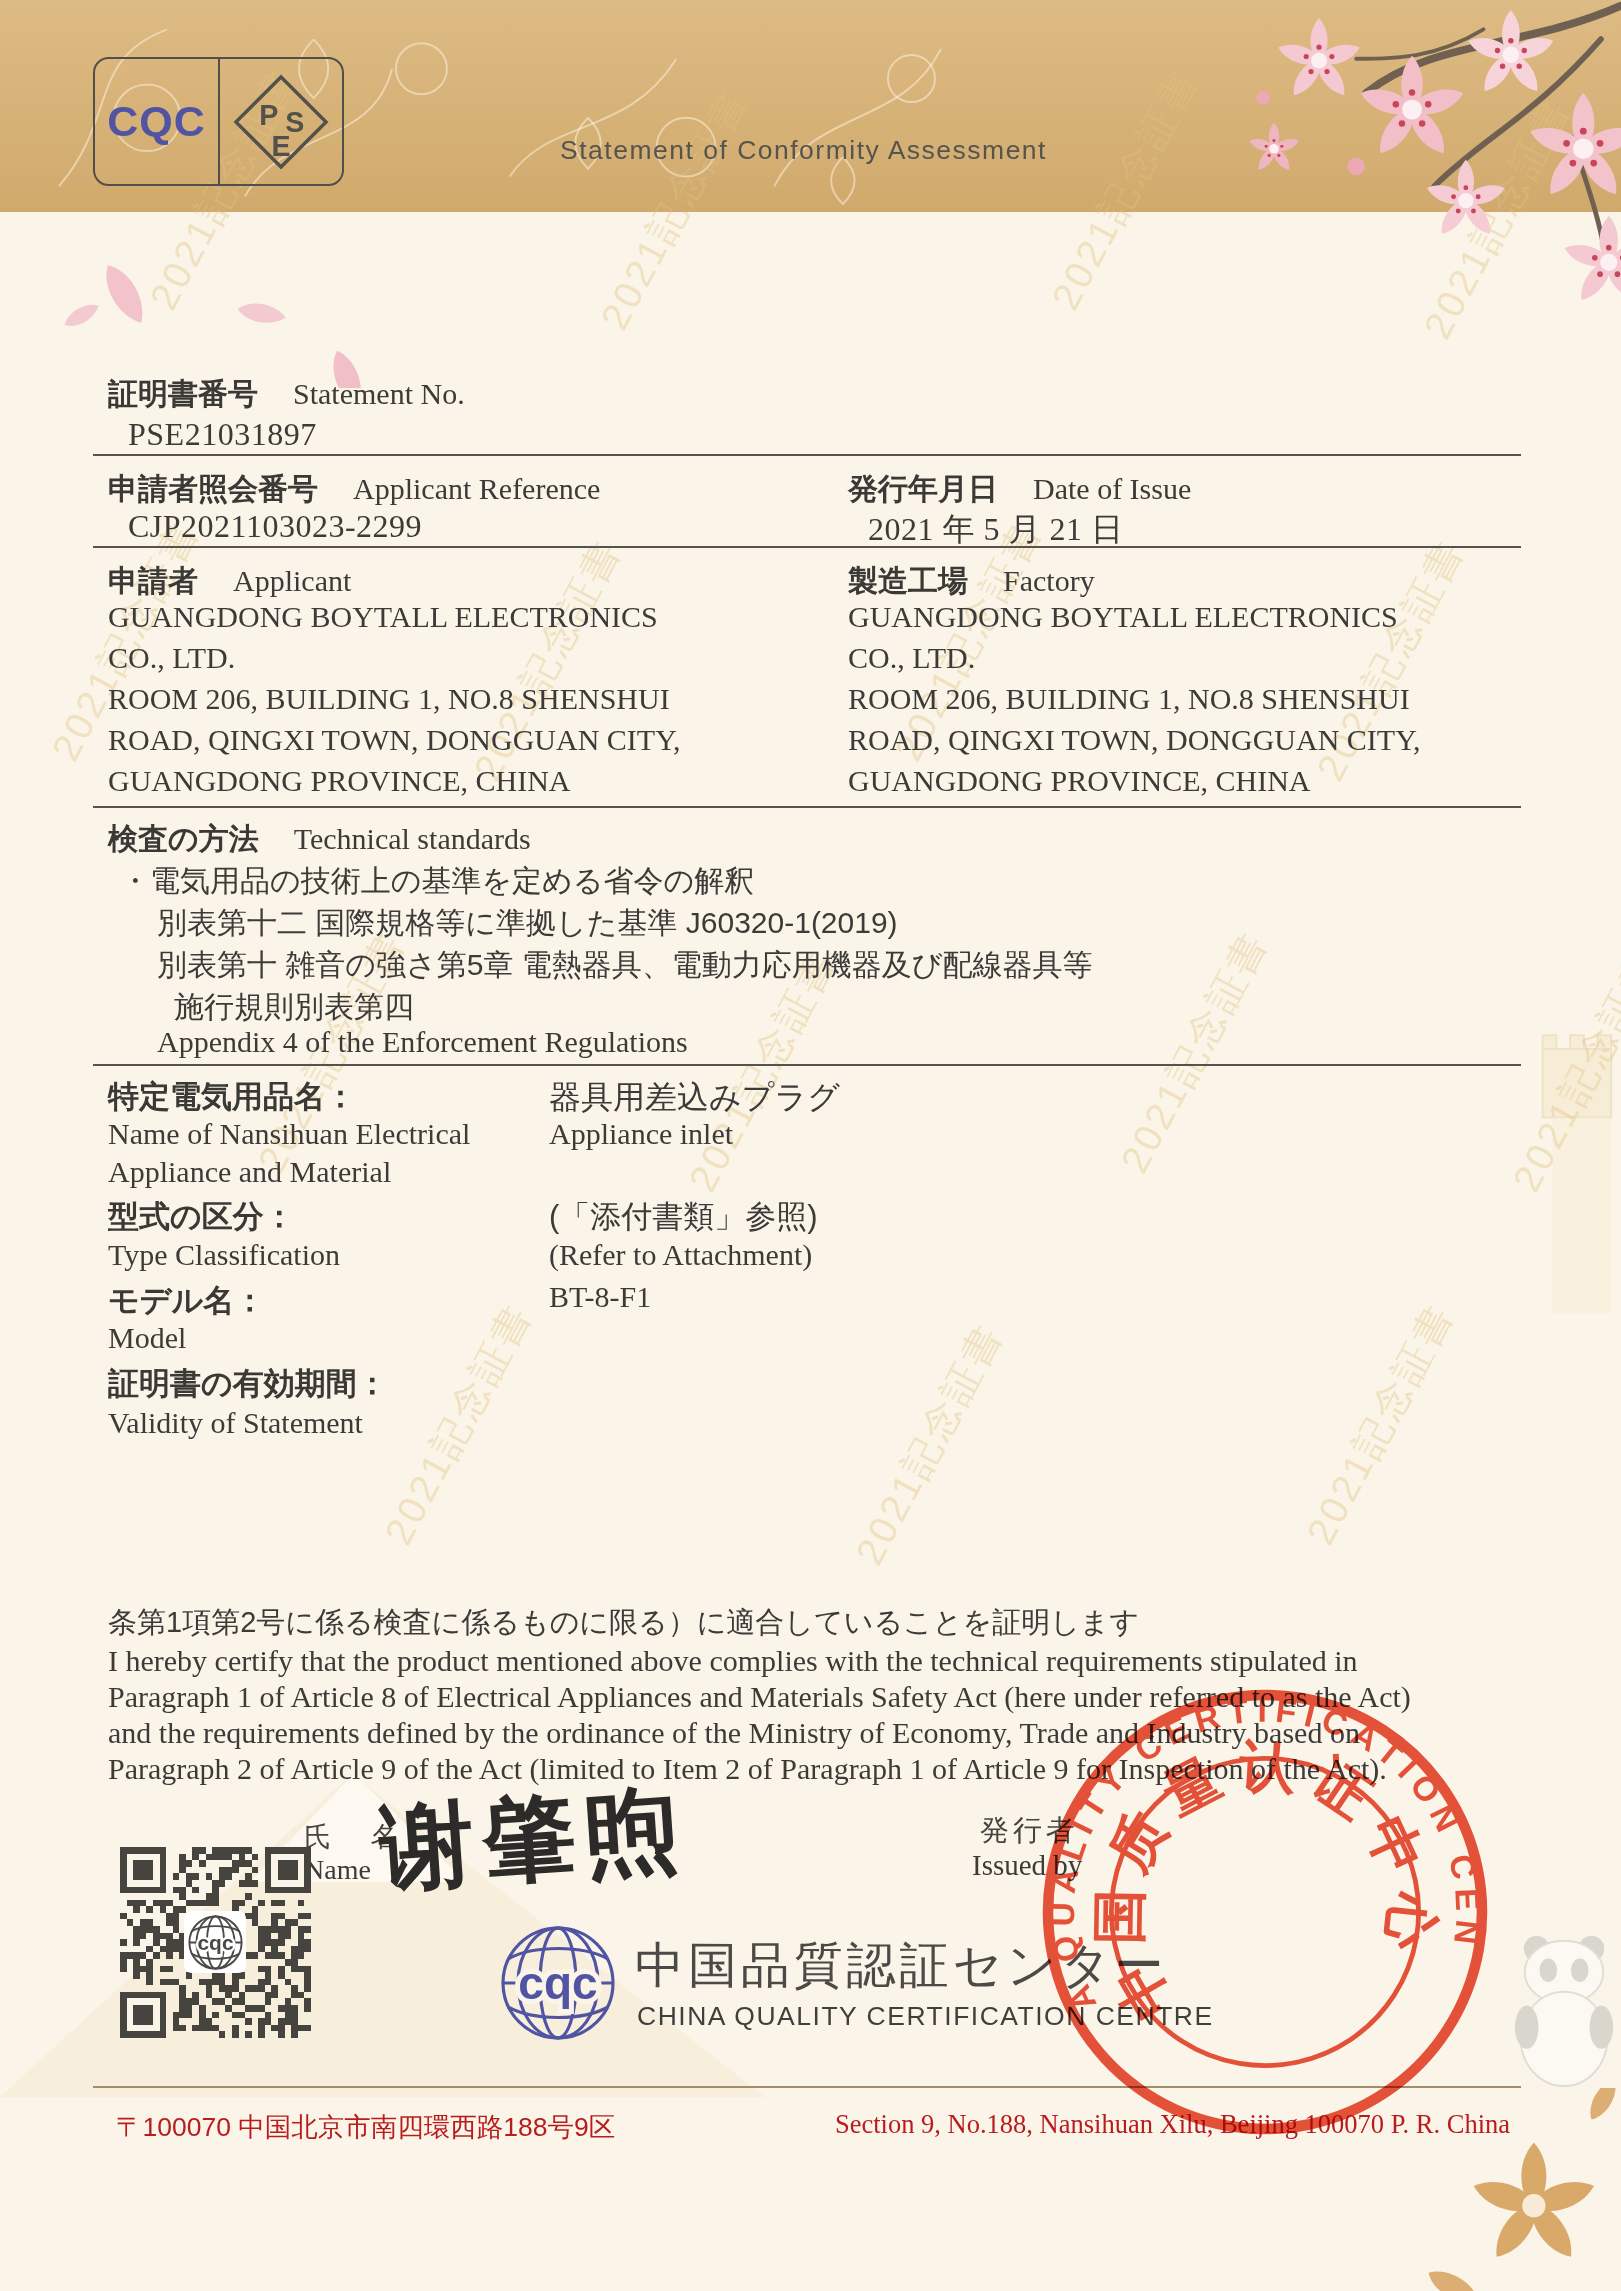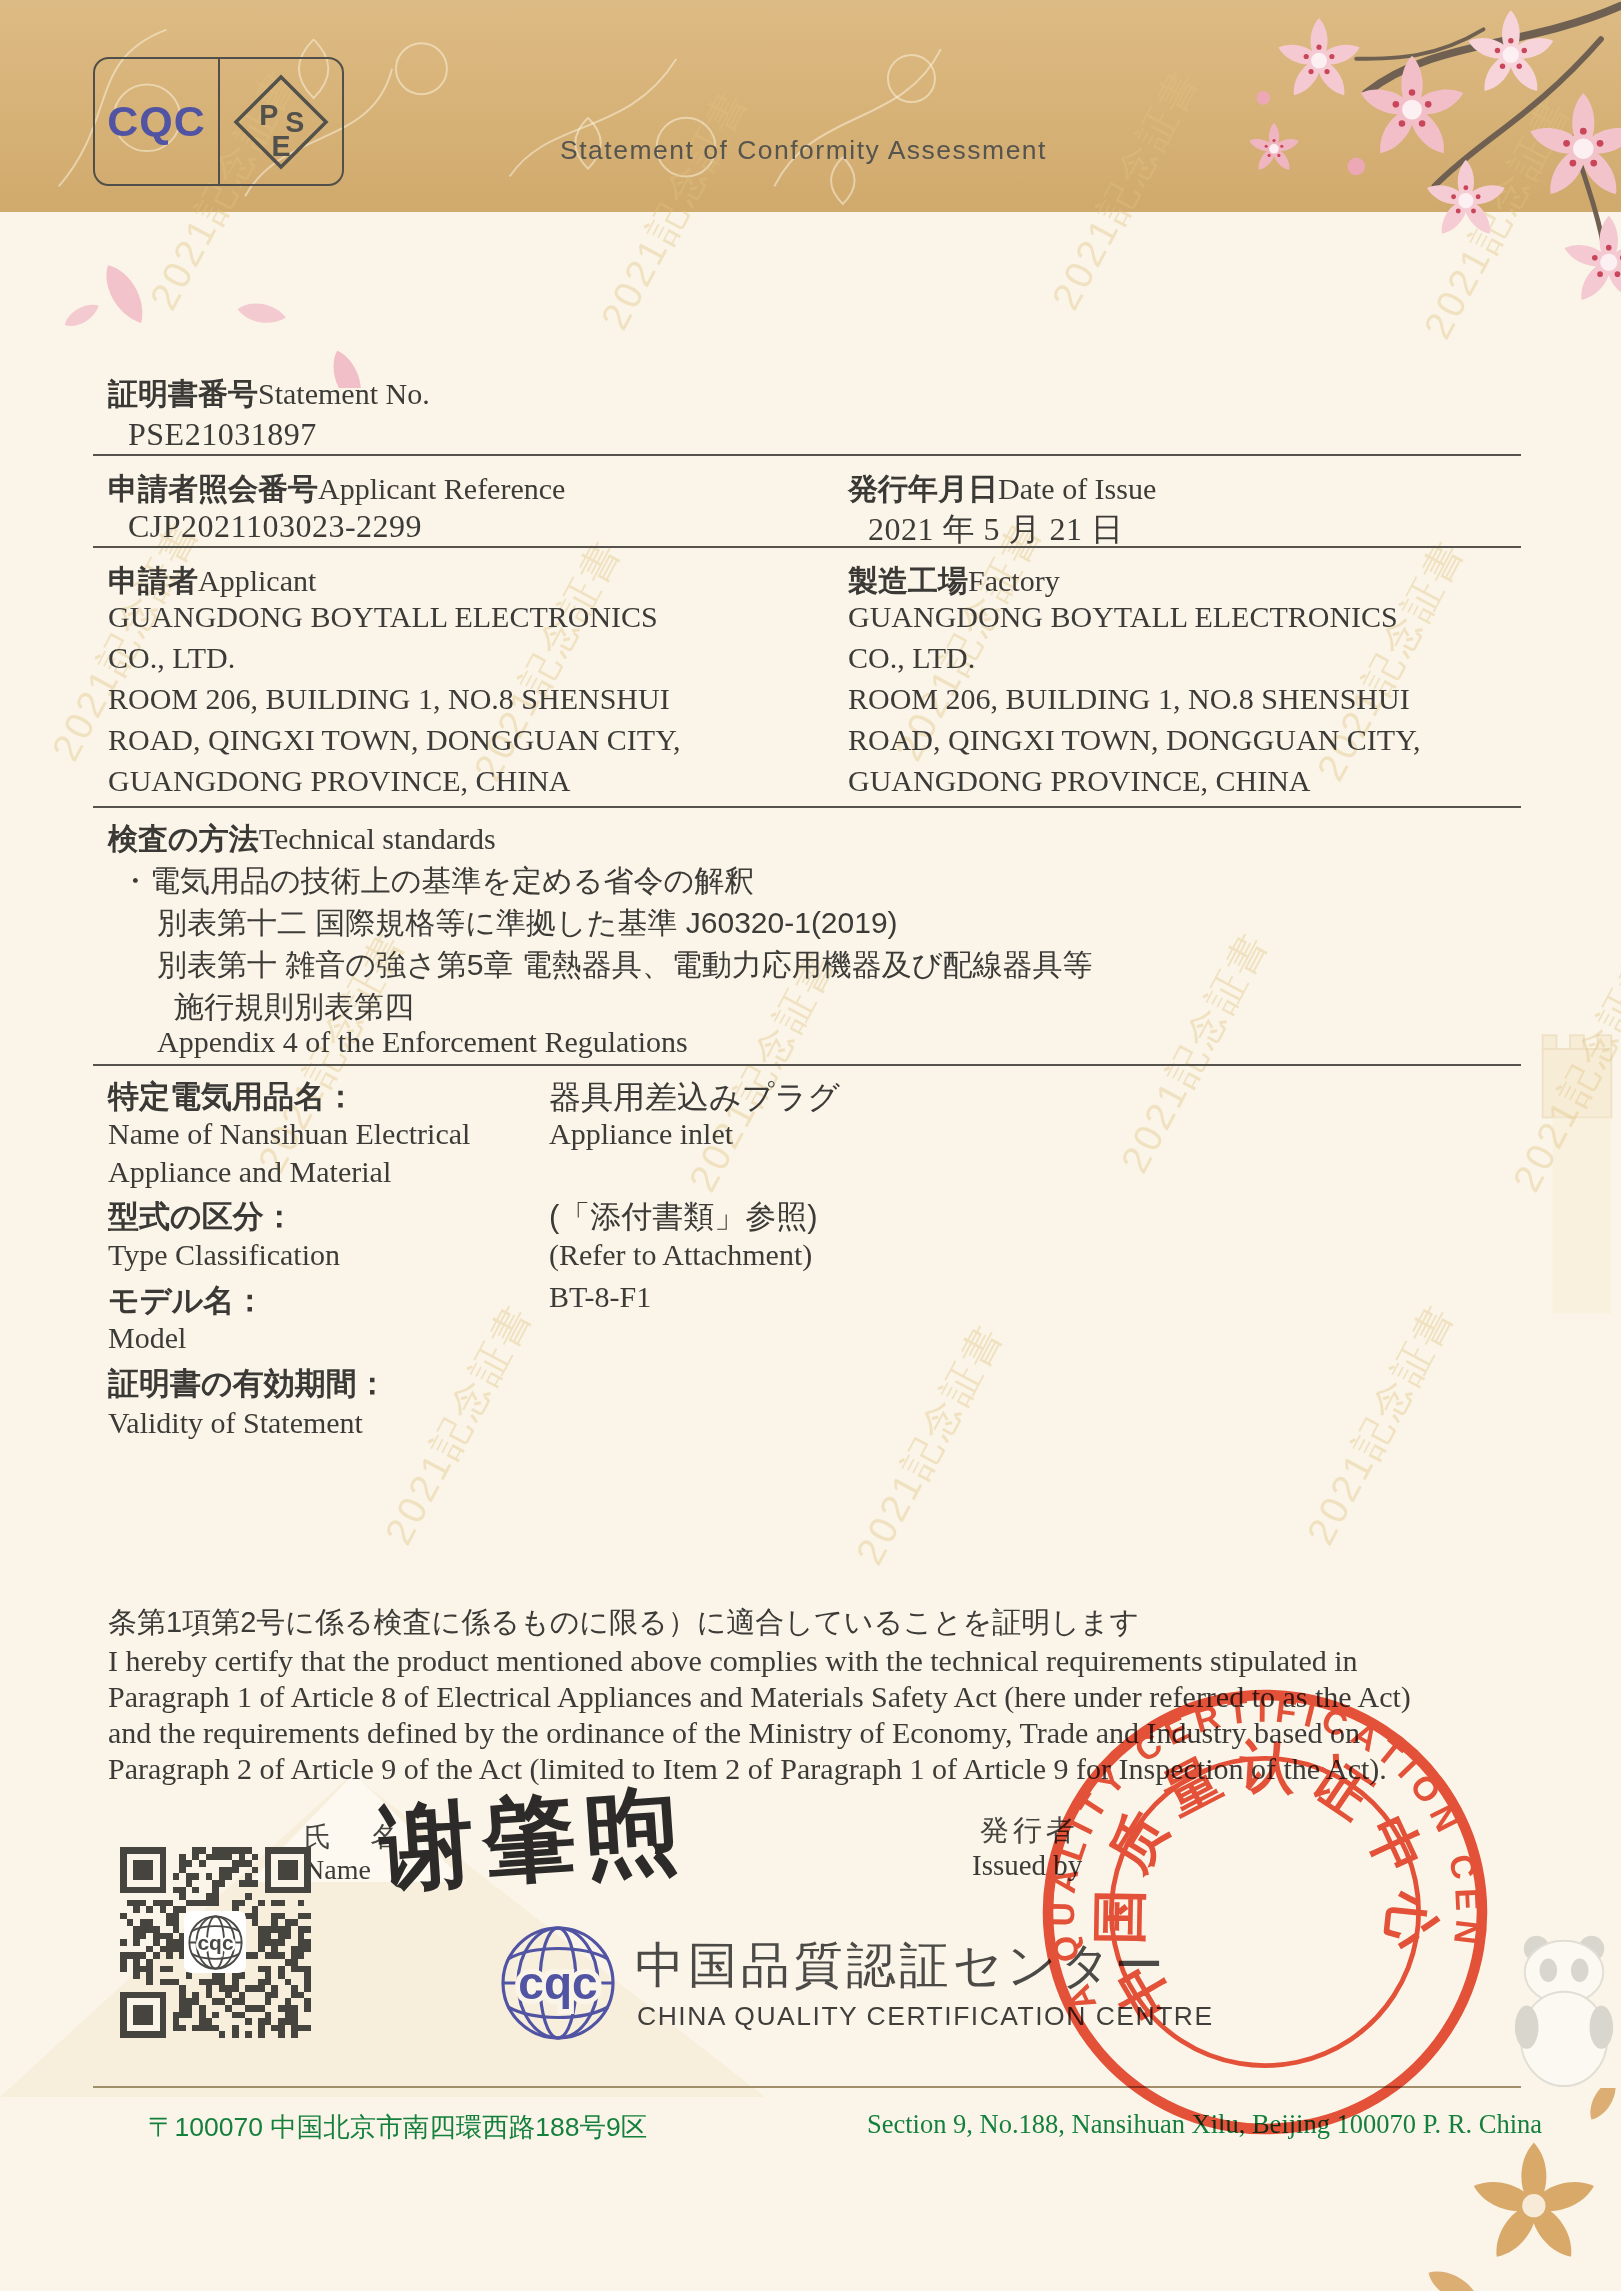--- a/index.html
+++ b/index.html
@@ -1,20 +1,20 @@
 <!DOCTYPE html>
 <html><head>
 <meta charset="utf-8">
 <style>
   html,body{margin:0;padding:0;background:#888;}
   .page{position:relative;width:1621px;height:2292px;margin:0 auto;background:#fbf5e9;overflow:hidden;
         font-family:"Liberation Serif","DejaVu Serif",serif;color:#3c3b38;}
   .p{position:absolute;}
   .jp{font-family:"Liberation Sans","DejaVu Sans",sans-serif;}
-  .lbl-row{display:flex;align-items:baseline;white-space:nowrap;}
+  .lbl-row{display:flex;gap:35px;align-items:baseline;white-space:nowrap;}
   .jp-label{font-size:30px;font-weight:600;color:#3a3936;}
   .en-label{font-size:30px;font-family:"Liberation Serif","DejaVu Serif",serif;font-weight:400;}
   .value{font-size:32px;letter-spacing:0.5px;white-space:nowrap;margin-left:20px;}
   .addr{font-size:30px;line-height:41px;width:725px;}
   .rule{position:absolute;left:93px;width:1428px;height:2px;background:#55534c;z-index:2;}
   .rule.tan{background:#a18f6b;}
   .wm{position:absolute;font-size:39px;color:rgba(224,194,128,.38);transform:rotate(-62deg);
       transform-origin:left top;font-family:"Liberation Sans",sans-serif;letter-spacing:2.9px;
       white-space:nowrap;z-index:1;pointer-events:none;}
   .z2{z-index:2;}
@@ -28,21 +28,21 @@
             font-weight:bold;font-size:43px;color:#5154a3;letter-spacing:1px;}
   .logo-pse{flex:1;display:flex;align-items:center;justify-content:center;}
   .title-jp{position:absolute;left:382px;top:29px;width:843px;text-align:center;font-size:62px;
             letter-spacing:12.7px;color:#45443f;font-weight:500;z-index:3;}
   .title-en{position:absolute;left:382px;top:135px;width:843px;text-align:center;font-size:26.5px;
             letter-spacing:1.5px;color:#56544e;font-family:"Liberation Sans",sans-serif;z-index:3;}
   .sig{font-size:94px;font-weight:700;font-family:"DejaVu Serif",serif;color:#2c2b29;
        letter-spacing:7.8px;transform:rotate(-4deg);white-space:nowrap;}
   .org-jp{font-size:49px;letter-spacing:3.9px;color:#4b4a46;white-space:nowrap;}
   .org-en{font-size:26.5px;letter-spacing:1.5px;color:#403f3c;font-family:"Liberation Sans",sans-serif;white-space:nowrap;}
-  .footer-t{font-size:26.5px;color:#15803d;white-space:nowrap;margin-left:32px;}
+  .footer-t{font-size:26.5px;color:#b91c1c;white-space:nowrap;}
   .fuji{position:absolute;left:0px;top:1774px;width:765px;height:323px;background:#f6ecd8;
         clip-path:polygon(46% 0,100% 100%,0 100%);opacity:.8;z-index:0;}
   .fuji-cap{position:absolute;left:250px;top:1774px;width:216px;height:108px;background:#fdf9f0;
         clip-path:polygon(48% 0,100% 100%,0 100%);z-index:0;}
 </style>
 </head>
 <body>
 
 <div class="page">
 

